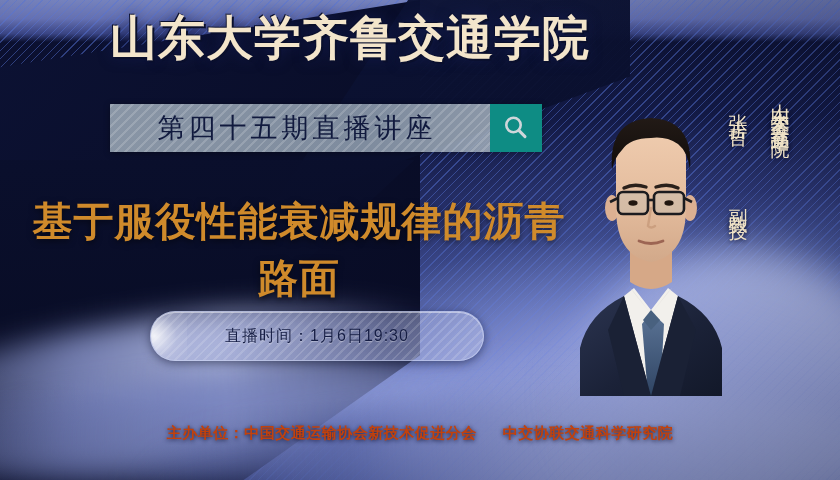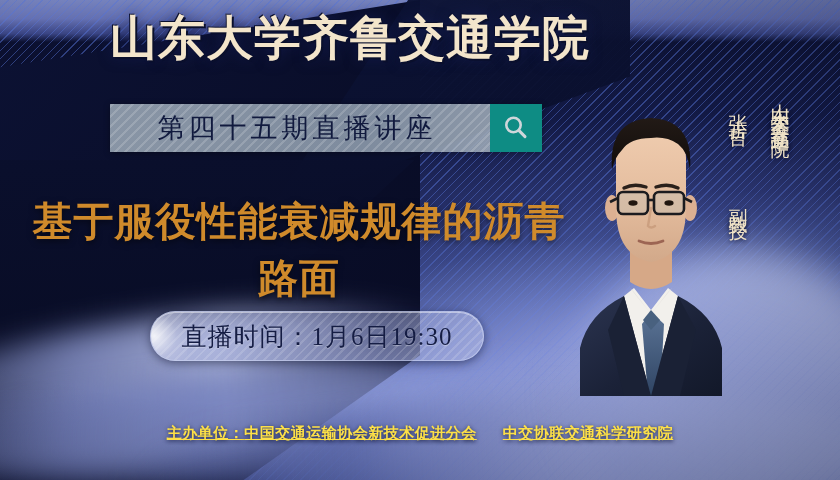--- a/index.html
+++ b/index.html
@@ -225,24 +225,24 @@
   }
   .time-pill .pill-glow {
     position: absolute;
     left: -4px; top: 0;
     width: 40px; height: 100%;
     background: radial-gradient(circle at 18% 50%, rgba(255,255,255,0.85) 0%, rgba(255,255,255,0.15) 55%, rgba(255,255,255,0) 100%);
   }
   .time-text {
     position: relative;
     z-index: 2;
-    font-size: 25px;
+    font-size: 16px;
     letter-spacing: 1px;
     color: #151d44;
-    font-family: Liberation Serif, serif;
+    font-family: Liberation Sans, sans-serif;
     text-shadow: 0 1px 1px rgba(255,255,255,0.35);
   }
 
   
   .photo-wrap {
     position: absolute;
     left: 568px; top: 96px;
     width: 166px; height: 300px;
   }
   .photo-svg { display: block; width: 100%; height: 100%; }
@@ -266,27 +266,26 @@
     font-size: 19px;
     letter-spacing: 4px;
   }
 
   
   .footer {
     position: absolute;
     left: 0; top: 424px;
     width: 840px;
     text-align: center;
-    color: #fde047;
+    color: #c2410c;
     font-size: 15px;
     letter-spacing: 0.5px;
     font-weight: bold;
     font-family: "DejaVu Sans", "Liberation Sans", sans-serif;
     text-shadow: 0 1px 4px rgba(10,16,50,0.85);
-    text-decoration: underline;
   }
   .footer .gap { display: inline-block; width: 26px; }
 </style>
 </head>
 <body>
 
 <div id="poster">
 
   <div class="bg-base"></div>
   <div class="bg-topband"></div>

